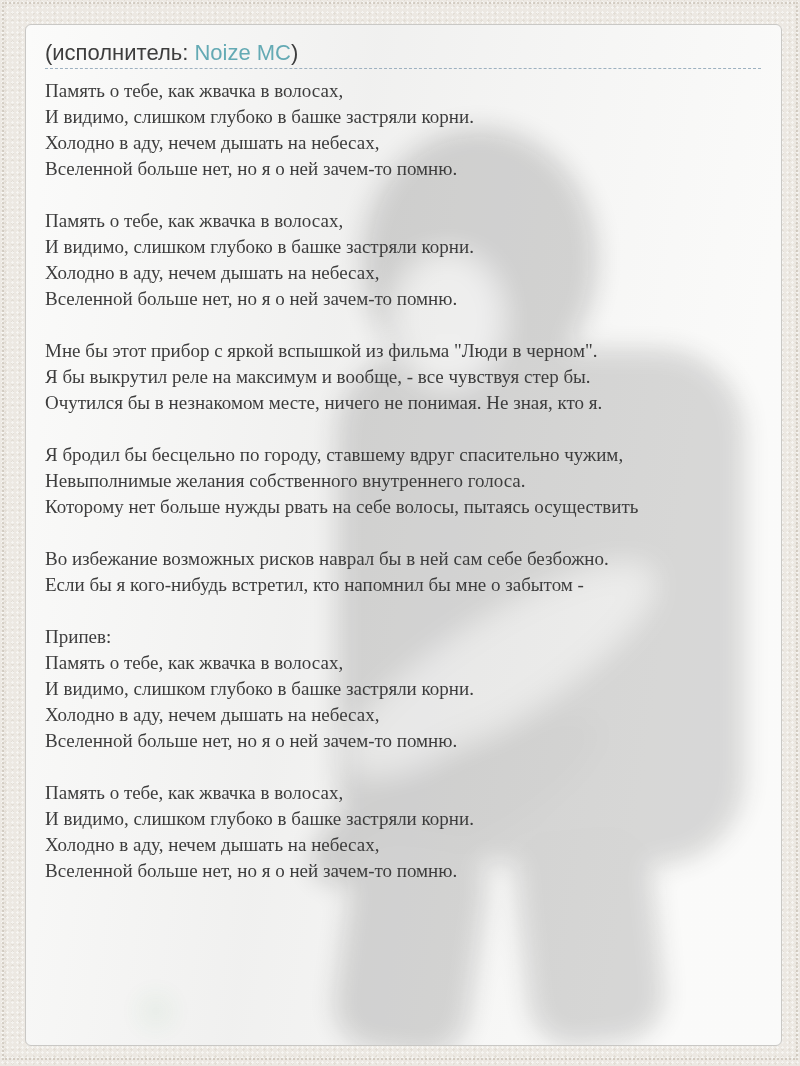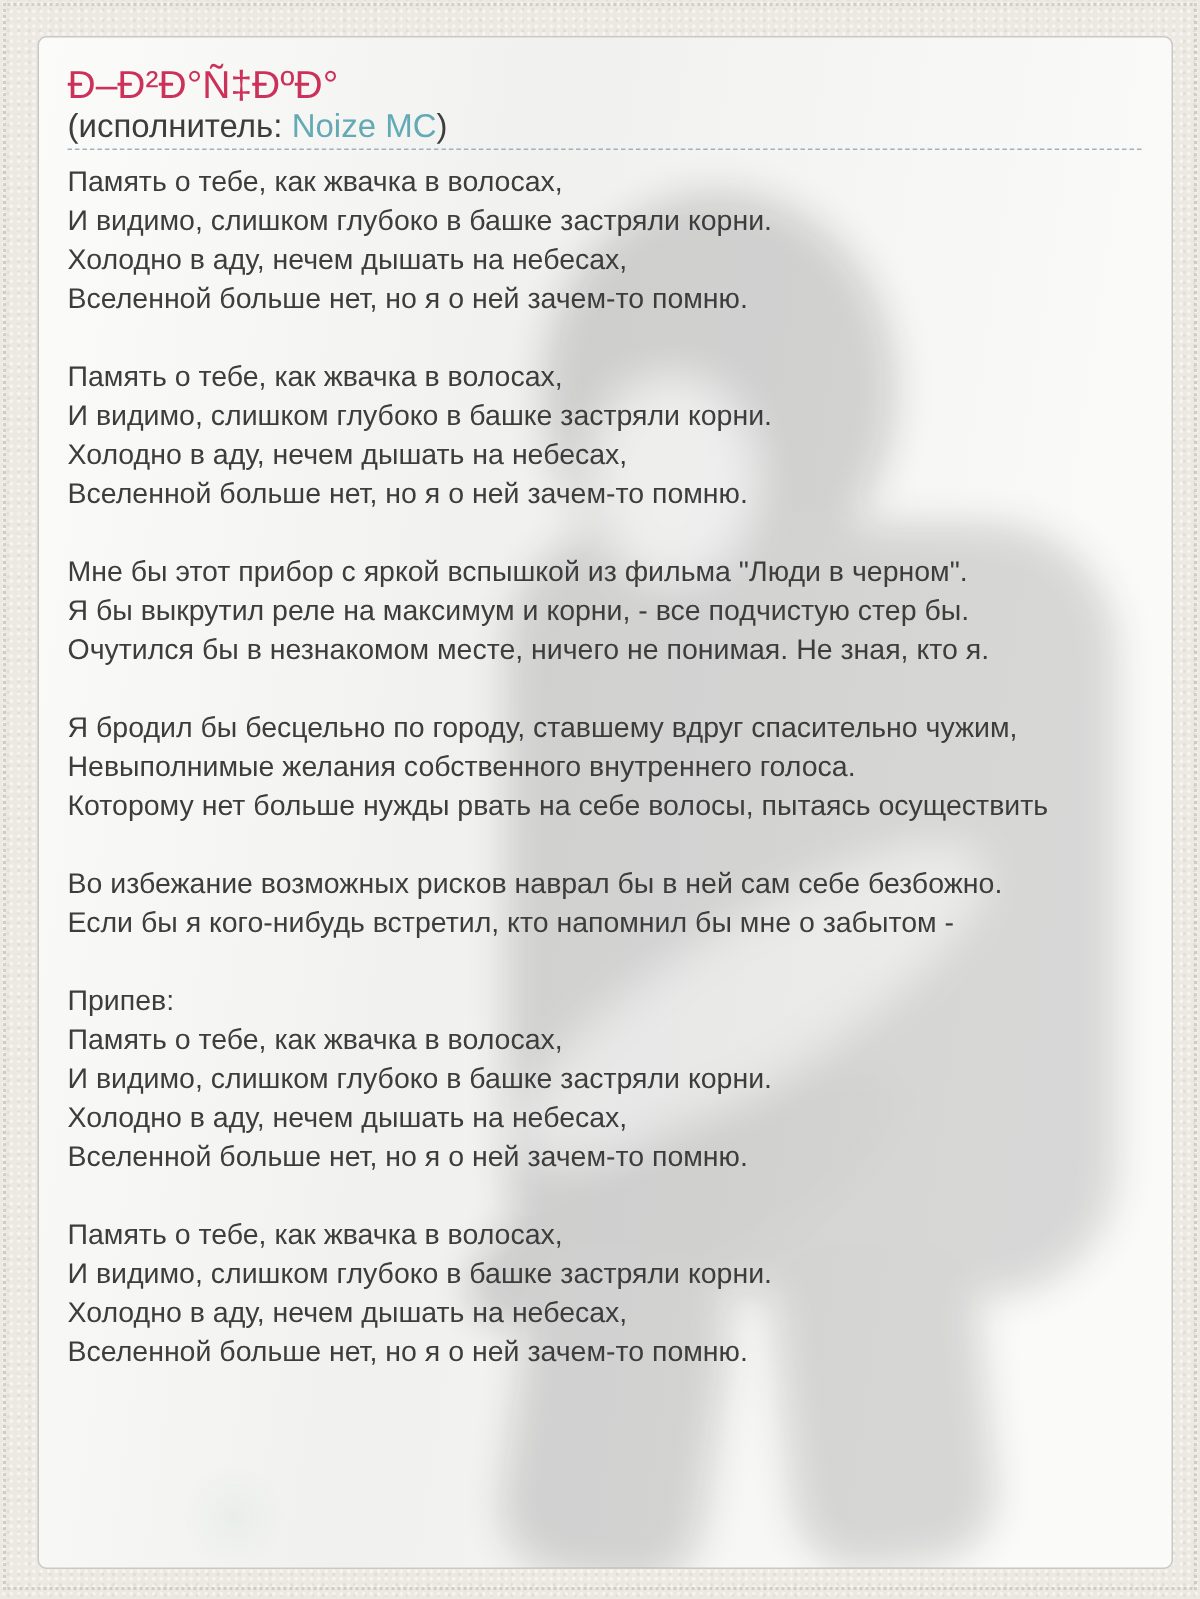--- a/index.html
+++ b/index.html
@@ -65,21 +65,21 @@
     cursor: pointer;
   }
   .lyrics {
     margin-top: 9px;
     font-size: 19px;
     line-height: 26px;
     color: var(--color-text, #3d3d3d);
   }
   .stanza { margin: 0 0 26px 0; }
   .stanza:last-child { margin-bottom: 0; }
-  .lyric-line { white-space: pre-wrap; }
+  .lyric-line { white-space: pre-wrap; font-family: Liberation Serif, serif; }
 </style>
 </head>
 <body>
 
 <div class="frame">
   <div class="card">
 
     <svg class="bgfig" viewBox="0 0 757 1022" preserveAspectRatio="none" aria-hidden="true">
       <defs>
         <filter id="soft" x="-40%" y="-40%" width="180%" height="180%">
@@ -106,21 +106,20 @@
         <ellipse cx="430" cy="775" rx="160" ry="52" fill="#0e0e0e" transform="rotate(-27 430 775)"></ellipse>
 
         <rect x="318" y="815" width="135" height="215" rx="45" fill="#1c1c1c" transform="rotate(8 385 920)"></rect>
         <rect x="498" y="805" width="135" height="215" rx="45" fill="#1c1c1c" transform="rotate(-6 565 912)"></rect>
 
         <circle cx="130" cy="988" r="15" fill="#3f9a4e" opacity="0.55"></circle>
       </g>
     </svg>
 
     <div class="content">
-      <h1 class="song-title">Ð–Ð²Ð°Ñ‡ÐºÐ°</h1>
 
       <p class="artist-line"><span>(исполнитель: </span><a href="#">Noize MC</a><span>)</span></p>
 
       <div class="lyrics">
 
         <div class="stanza">
           <div class="lyric-line">Память о тебе, как жвачка в волосах,</div>
           <div class="lyric-line">И видимо, слишком глубоко в башке застряли корни.</div>
           <div class="lyric-line">Холодно в аду, нечем дышать на небесах,</div>
           <div class="lyric-line">Вселенной больше нет, но я о ней зачем-то помню.</div>
@@ -128,21 +127,21 @@
 
         <div class="stanza">
           <div class="lyric-line">Память о тебе, как жвачка в волосах,</div>
           <div class="lyric-line">И видимо, слишком глубоко в башке застряли корни.</div>
           <div class="lyric-line">Холодно в аду, нечем дышать на небесах,</div>
           <div class="lyric-line">Вселенной больше нет, но я о ней зачем-то помню.</div>
         </div>
 
         <div class="stanza">
           <div class="lyric-line">Мне бы этот прибор с яркой вспышкой из фильма "Люди в черном".</div>
-          <div class="lyric-line">Я бы выкрутил реле на максимум и корни, - все подчистую стер бы.</div>
+          <div class="lyric-line">Я бы выкрутил реле на максимум и вообще, - все чувствуя стер бы.</div>
           <div class="lyric-line">Очутился бы в незнакомом месте, ничего не понимая. Не зная, кто я.</div>
         </div>
 
         <div class="stanza">
           <div class="lyric-line">Я бродил бы бесцельно по городу, ставшему вдруг спасительно чужим,</div>
           <div class="lyric-line">Невыполнимые желания собственного внутреннего голоса.</div>
           <div class="lyric-line">Которому нет больше нужды рвать на себе волосы, пытаясь осуществить</div>
         </div>
 
         <div class="stanza">

